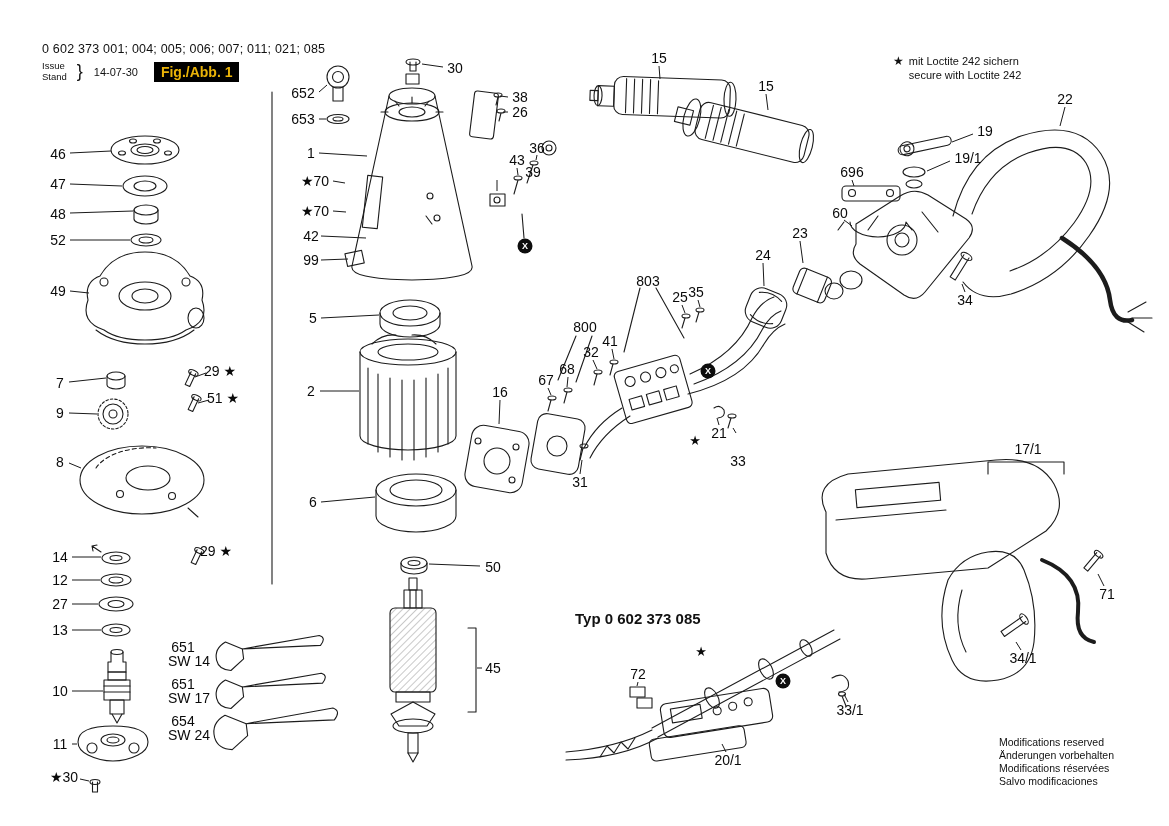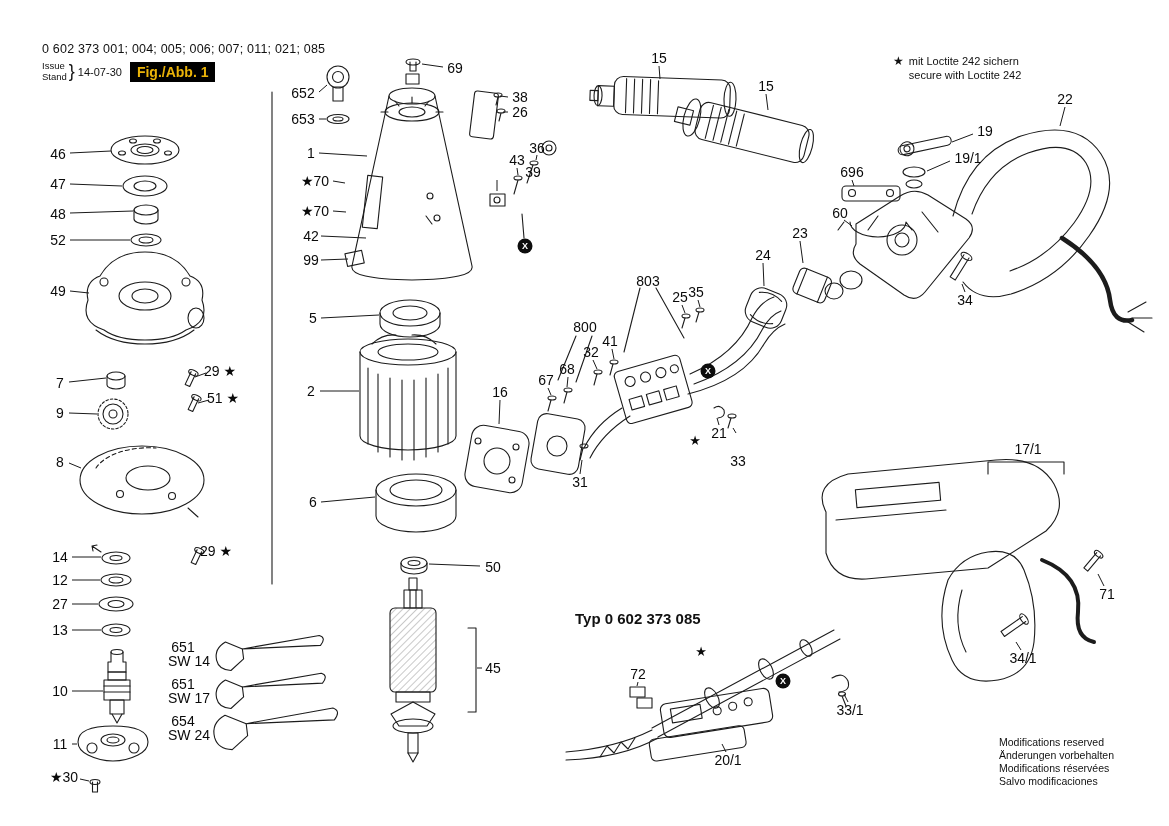--- a/index.html
+++ b/index.html
@@ -16,21 +16,21 @@
     position:absolute; transform:translate(-50%,-50%);
     font-size:14px; color:#0a0a0a; white-space:nowrap; line-height:1;
   }
   .part-label.star { font-size:13px; }
   .part-label.xmark {
     width:15px; height:15px; border-radius:50%; background:#0d0d0d; color:#fff;
     font-size:9px; font-weight:bold; display:flex; align-items:center; justify-content:center;
   }
   .header { position:absolute; left:42px; top:42px; }
   .type-numbers { font-size:12.5px; letter-spacing:0.2px; }
-  .issue-row { display:flex; align-items:center; gap:2px; margin-top:5px; }
+  .issue-row { display:flex; align-items:center; gap:10px; margin-top:5px; }
   .issue-stand { display:flex; flex-direction:column; font-size:9.5px; line-height:1.08; }
   .brace { font-size:18px; font-weight:300; margin:0 1px 0 0; }
   .date { font-size:11px; margin-right:6px; }
   .fig-box { background:#000; color:#eab308; font-weight:bold; font-size:14px; padding:2px 7px; }
   .loctite { position:absolute; left:893px; top:54px; display:flex; gap:5px; font-size:11px; line-height:1.3; }
   .loctite .star-glyph { font-size:12px; }
   .typ { position:absolute; left:575px; top:610px; font-size:15px; font-weight:bold; }
   .mods { position:absolute; left:999px; top:736px; font-size:10.5px; line-height:1.25; }
 </style>
 </head>
@@ -471,21 +471,21 @@
       <div class="part-label" style="left: 303px; top: 93px;">652</div>
       <div class="part-label" style="left: 303px; top: 119px;">653</div>
       <div class="part-label" style="left: 311px; top: 153px;">1</div>
       <div class="part-label" style="left: 315px; top: 181px;">★70</div>
       <div class="part-label" style="left: 315px; top: 211px;">★70</div>
       <div class="part-label" style="left: 311px; top: 236px;">42</div>
       <div class="part-label" style="left: 311px; top: 260px;">99</div>
       <div class="part-label" style="left: 313px; top: 318px;">5</div>
       <div class="part-label" style="left: 311px; top: 391px;">2</div>
       <div class="part-label" style="left: 313px; top: 502px;">6</div>
-      <div class="part-label" style="left: 455px; top: 68px;">69</div>
+      <div class="part-label" style="left: 455px; top: 68px;">30</div>
       <div class="part-label" style="left: 520px; top: 97px;">38</div>
       <div class="part-label" style="left: 520px; top: 112px;">26</div>
       <div class="part-label" style="left: 537px; top: 148px;">36</div>
       <div class="part-label" style="left: 517px; top: 160px;">43</div>
       <div class="part-label" style="left: 497px; top: 172px; margin-left: 36px;">39</div>
       <div class="part-label" style="left: 500px; top: 392px;">16</div>
       <div class="part-label" style="left: 493px; top: 567px;">50</div>
       <div class="part-label" style="left: 493px; top: 668px;">45</div>
       <div class="part-label" style="left: 183px; top: 647px;">651</div>
       <div class="part-label" style="left: 189px; top: 661px;">SW 14</div>

